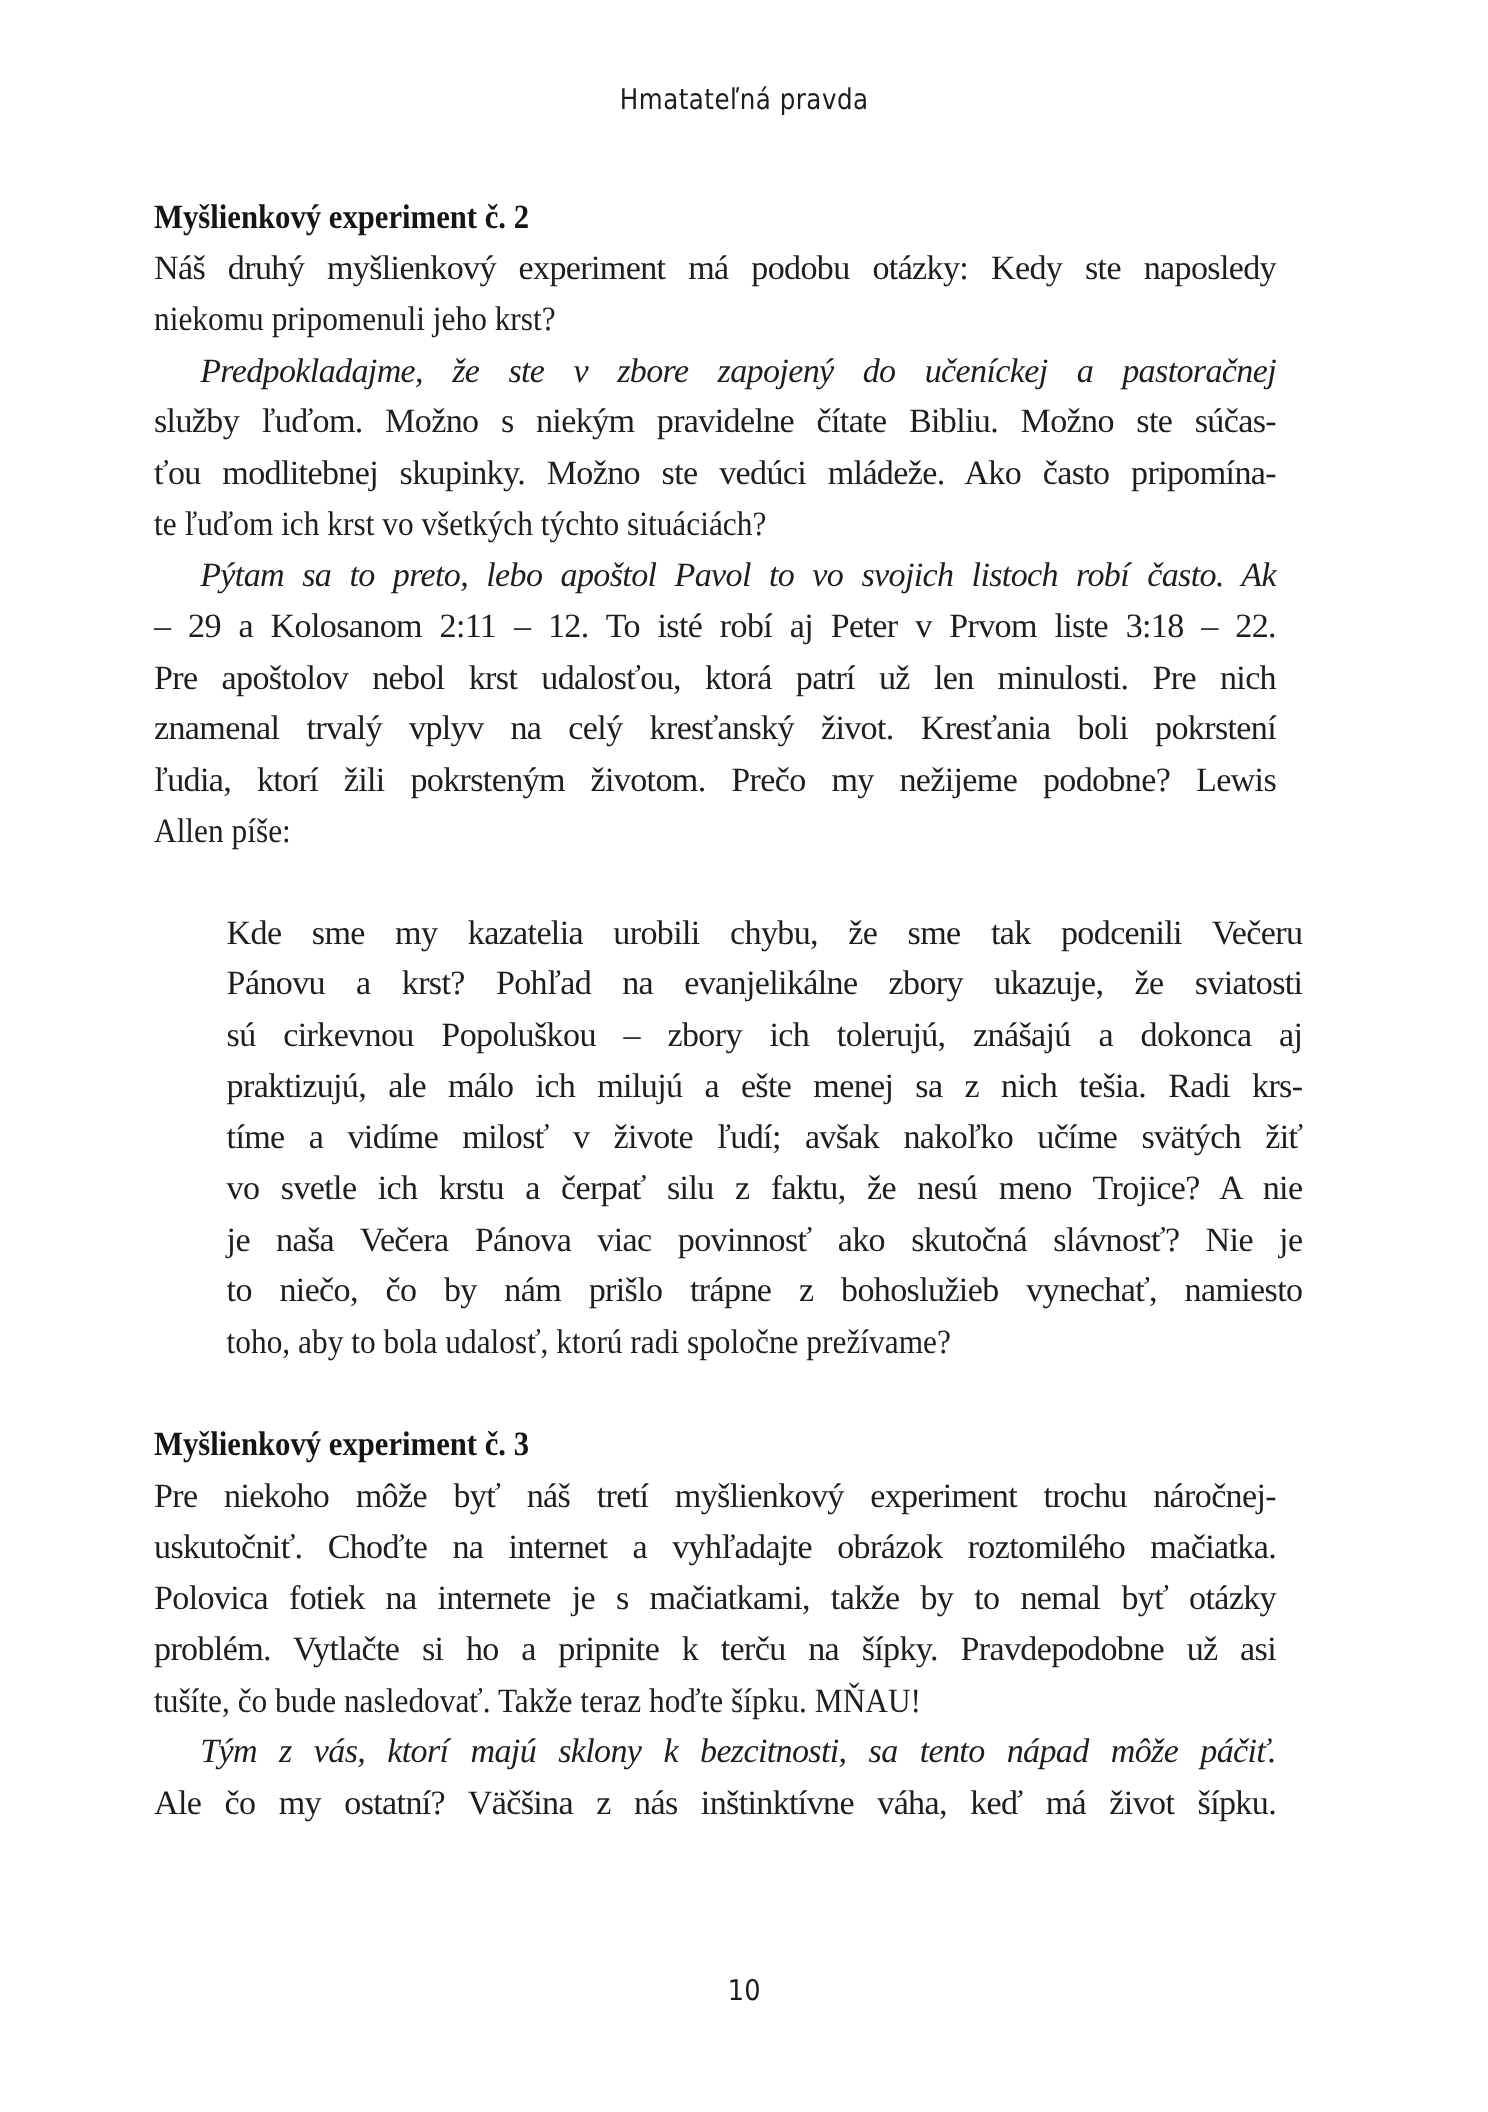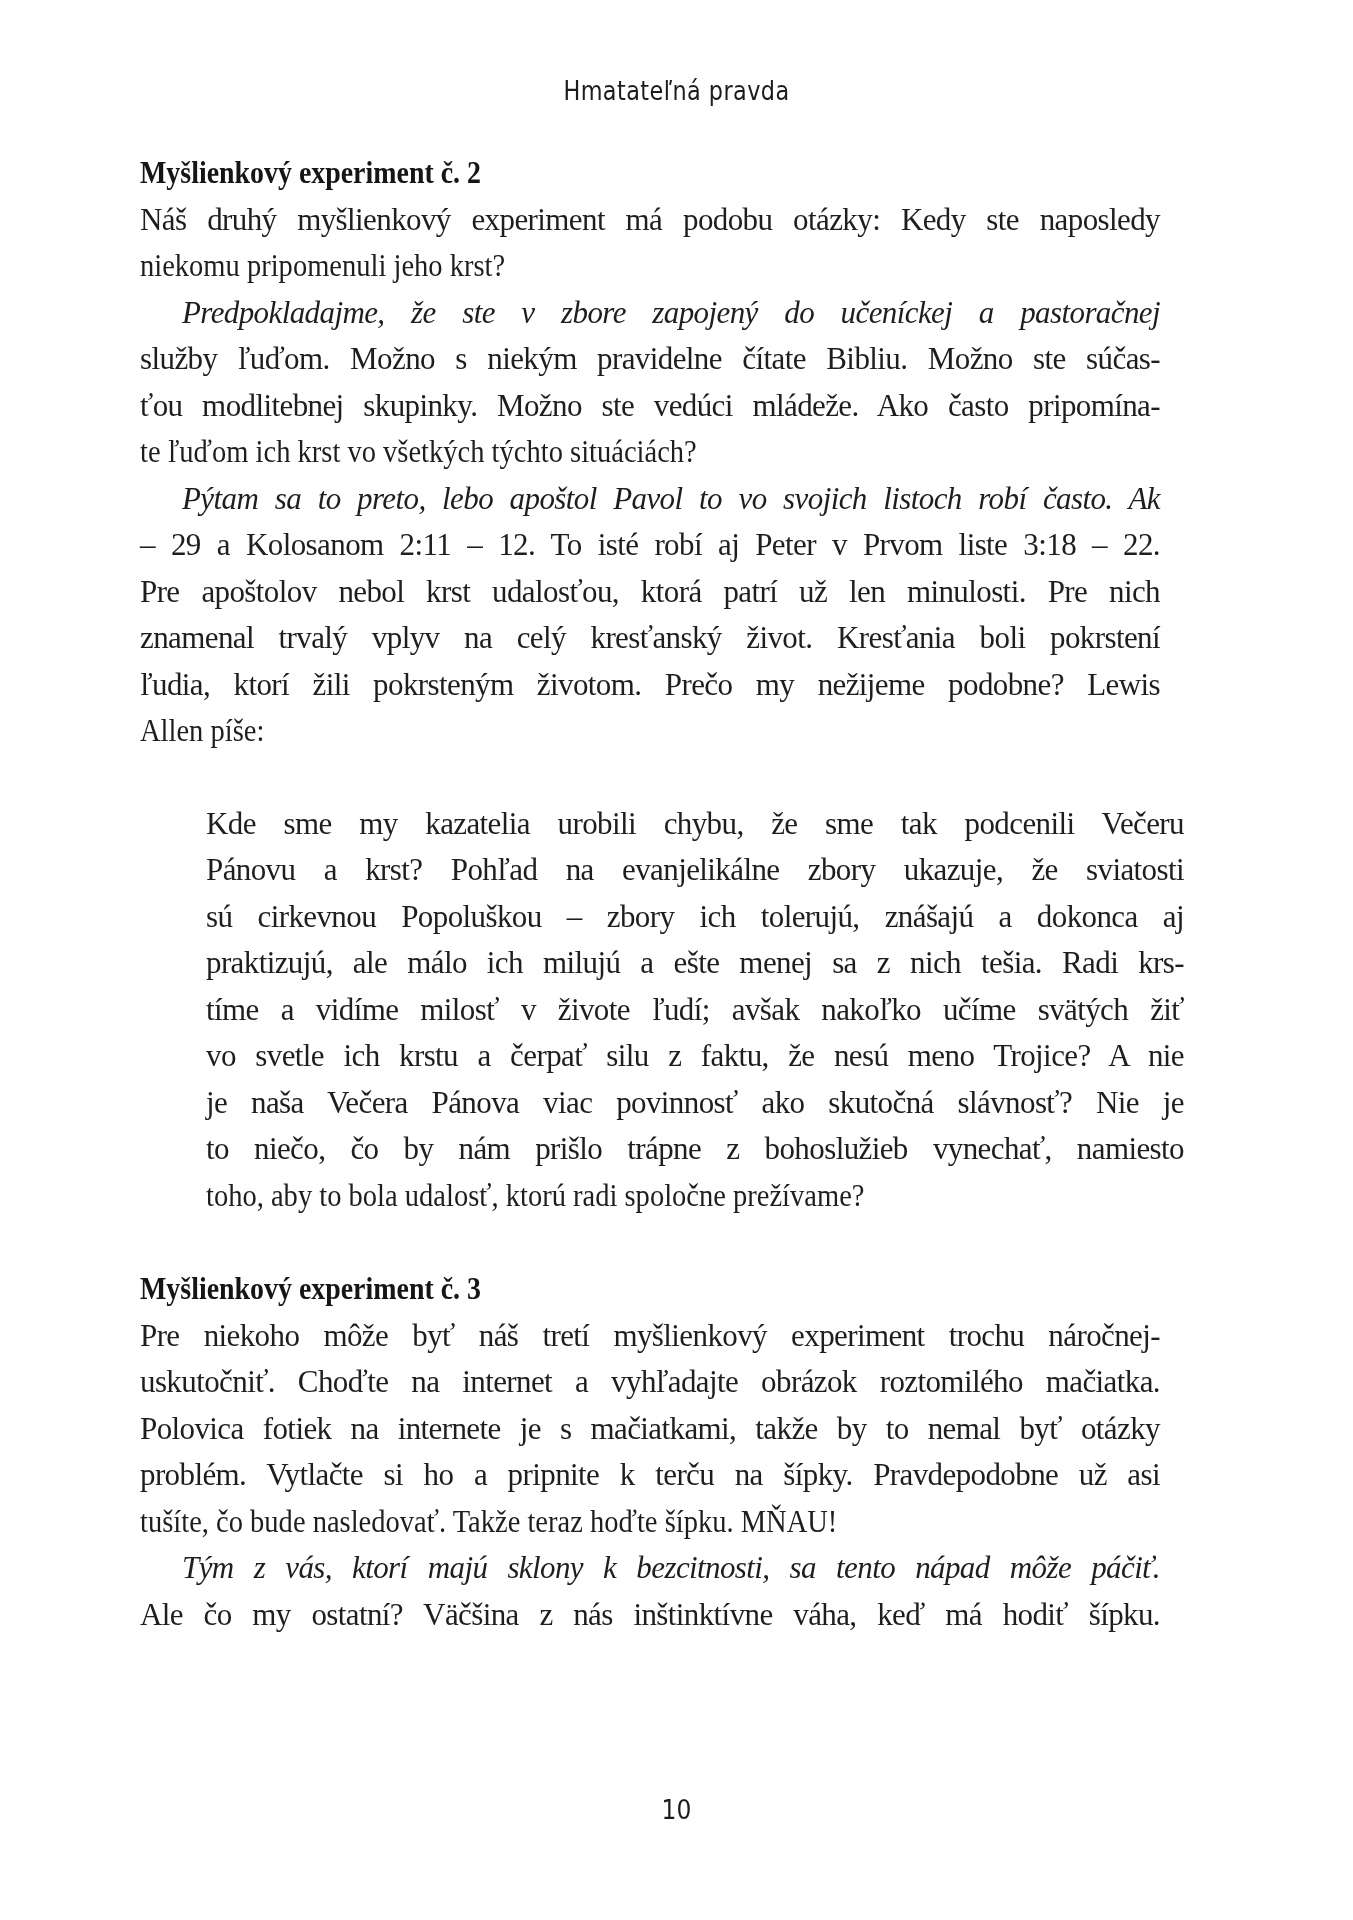--- a/index.html
+++ b/index.html
@@ -21,21 +21,21 @@
       width: 1353px;
       text-align: center;
       font-family: "DejaVu Sans", sans-serif;
       font-size: 26px;
       letter-spacing: 0.5px;
       color: #1c1c1c;
       transform: scaleX(0.86);
     }
     .content {
       position: absolute;
-      top: 150px;
+      top: 174px;
       left: 140px;
       width: 1040px;
       font-family: "Liberation Serif", serif;
       font-size: 31px;
       line-height: 46.5px;
       color: #1e1e1e;
     }
     .line {
       display: block;
       white-space: nowrap;
@@ -130,19 +130,19 @@
     <div>
       <span class="line justify">Pre niekoho môže byť náš tretí myšlienkový experiment trochu náročnej-</span>
       <span class="line justify">uskutočniť. Choďte na internet a vyhľadajte obrázok roztomilého mačiatka.</span>
       <span class="line justify">Polovica fotiek na internete je s mačiatkami, takže by to nemal byť otázky</span>
       <span class="line justify">problém. Vytlačte si ho a pripnite k terču na šípky. Pravdepodobne už asi</span>
       <span class="line">tušíte, čo bude nasledovať. Takže teraz hoďte šípku. MŇAU!</span>
     </div>
 
     <div>
       <span class="line justify indent">Tým z vás, ktorí majú sklony k bezcitnosti, sa tento nápad môže páčiť.</span>
-      <span class="line justify">Ale čo my ostatní? Väčšina z nás inštinktívne váha, keď má hodiť šípku.</span>
+      <span class="line justify">Ale čo my ostatní? Väčšina z nás inštinktívne váha, keď má život šípku.</span>
     </div>
   </div>
 
 </div>
 
 <div class="page-number">10</div>
 
 </body></html>

